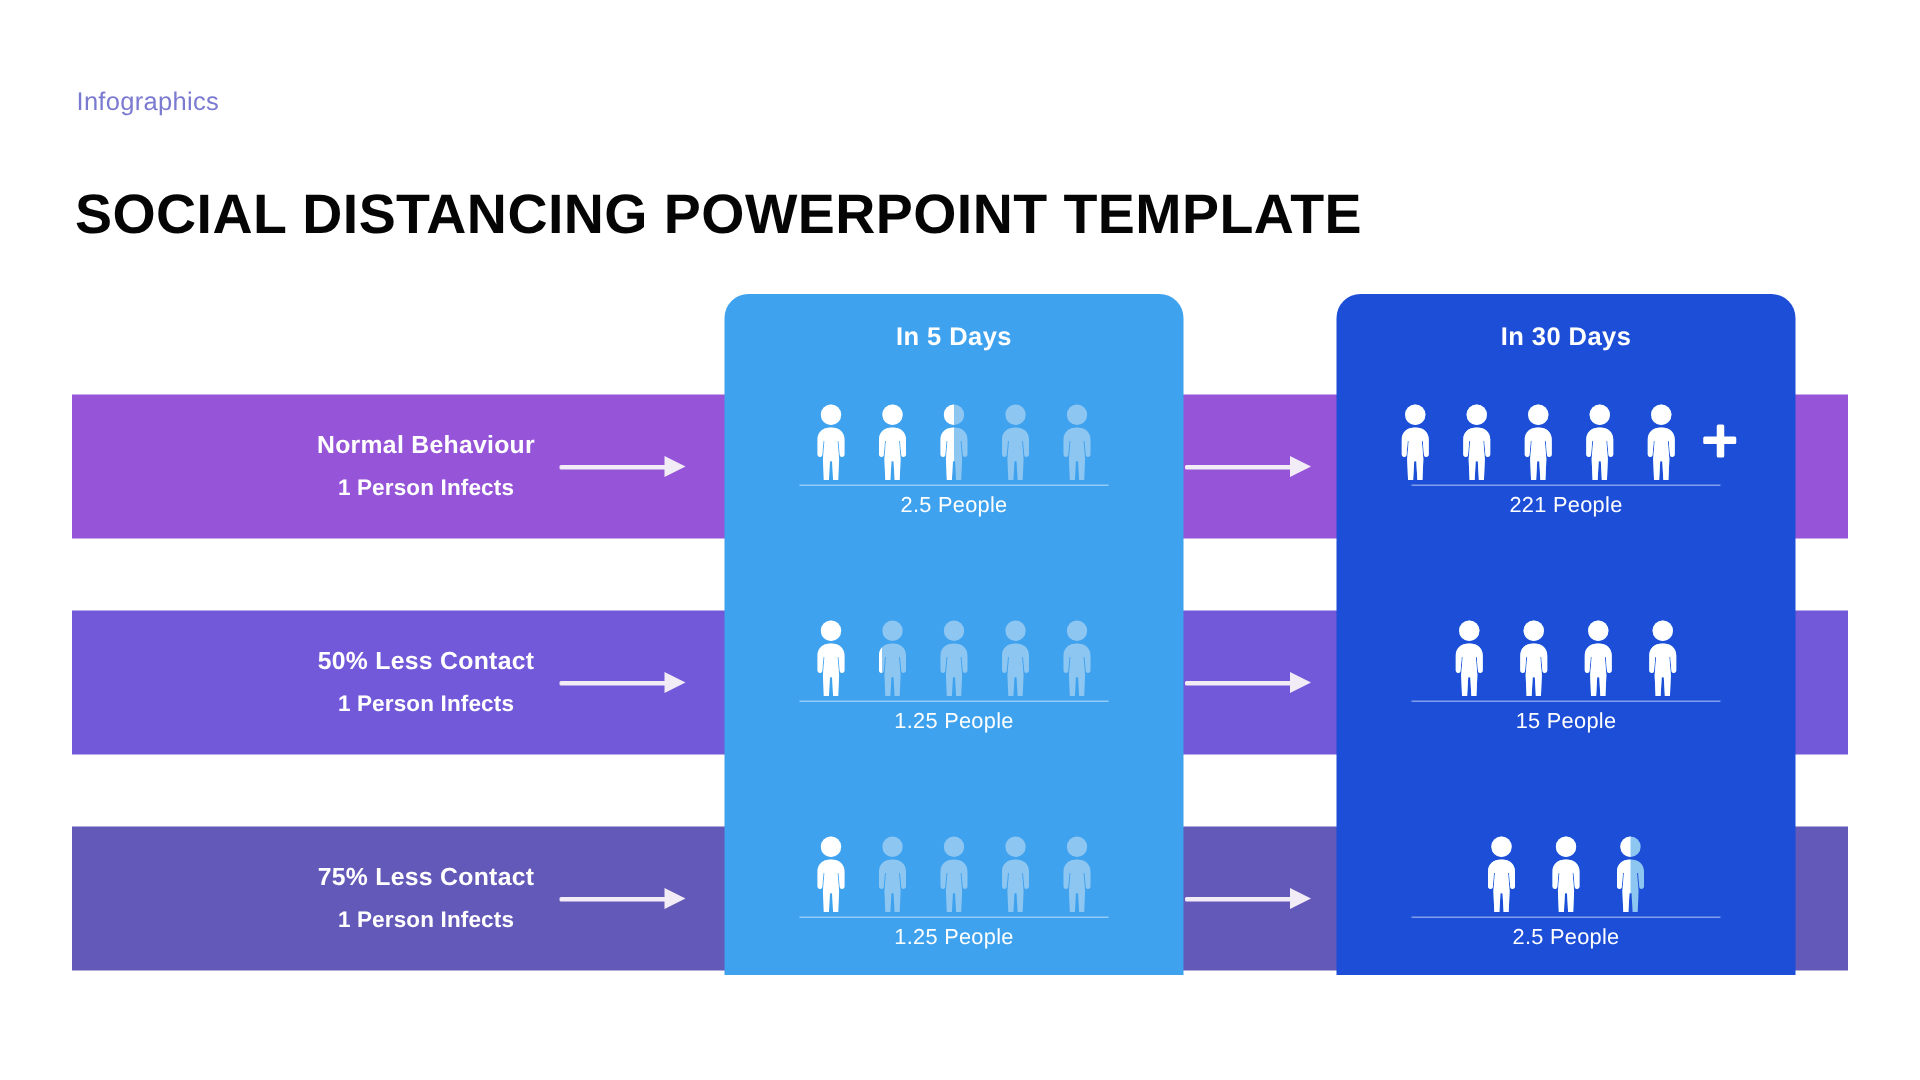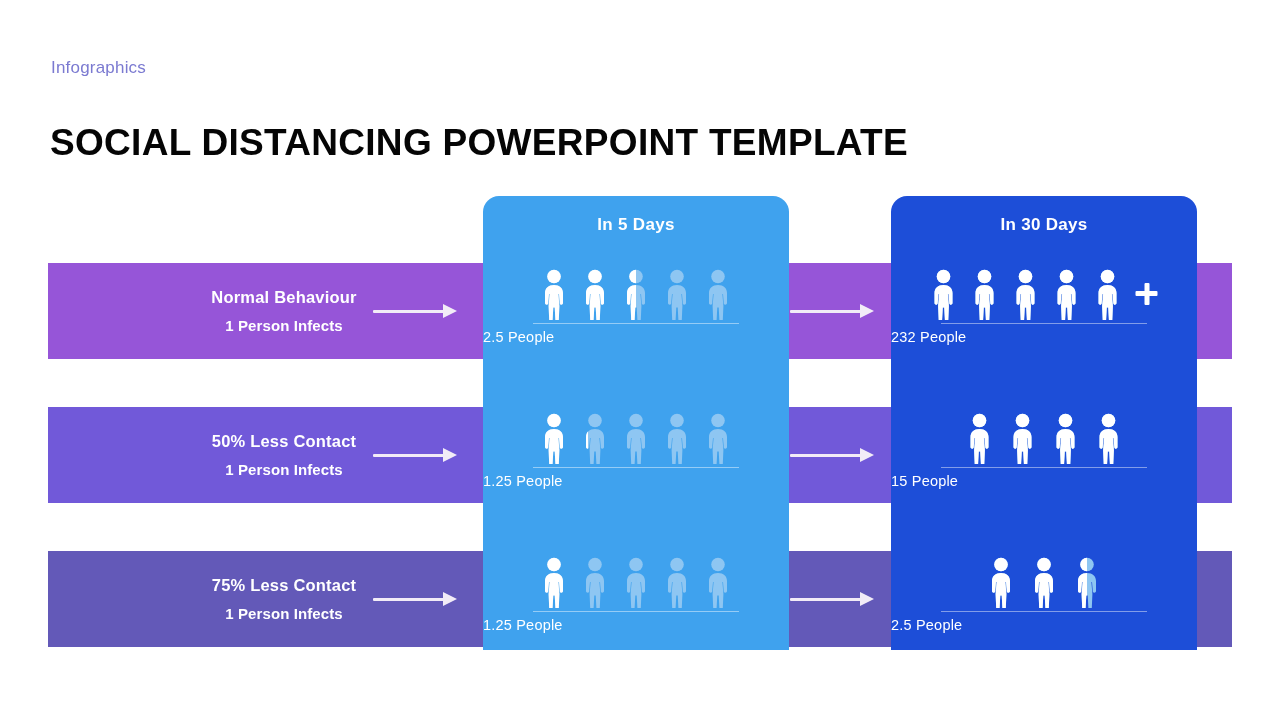--- a/index.html
+++ b/index.html
@@ -201,21 +201,21 @@
     top: 58px;
     width: 206px;
     height: 1px;
     background: rgba(255,255,255,0.45);
   }
   .count-label {
     position: absolute;
     left: 0;
     top: 64px;
     width: 100%;
-    text-align: left;
+    text-align: center;
     color: #ffffff;
     font-size: 14.5px;
     letter-spacing: 0.2px;
   }
   .plus-sign {
     position: relative;
     width: 26px;
     height: 52px;
     flex: 0 0 auto;
   }
@@ -550,21 +550,21 @@
             <div class="layer fill-layer" style="width: 30px;">
               <svg width="30" height="52" viewBox="0 0 30 52" xmlns="http://www.w3.org/2000/svg">
                 <circle cx="15" cy="7.5" r="6.8" fill="#ffffff"></circle>
                 <path d="M15 16 C9.5 16 6 19 6 24 L6 34 C6 36 9 36.4 9.2 34.2 L10 25 L10.6 25 L9.6 37 L10.2 51 L13.6 51 L14.3 38.5 L15.7 38.5 L16.4 51 L19.8 51 L20.4 37 L19.4 25 L20 25 L20.8 34.2 C21 36.4 24 36 24 34 L24 24 C24 19 20.5 16 15 16 Z" fill="#ffffff"></path>
               </svg>
             </div>
           </div>
           <div class="plus-sign"></div>
         </div>
       <div class="underline"></div>
-      <div class="count-label">232 People</div>
+      <div class="count-label">221 People</div>
     </div>
 
     <div class="cell cell-2">
       <div class="people-row n4" id="people-1-days30">
           <div class="person">
             <div class="layer">
               <svg width="30" height="52" viewBox="0 0 30 52" xmlns="http://www.w3.org/2000/svg">
                 <circle cx="15" cy="7.5" r="6.8" fill="#8ec6f2"></circle>
                 <path d="M15 16 C9.5 16 6 19 6 24 L6 34 C6 36 9 36.4 9.2 34.2 L10 25 L10.6 25 L9.6 37 L10.2 51 L13.6 51 L14.3 38.5 L15.7 38.5 L16.4 51 L19.8 51 L20.4 37 L19.4 25 L20 25 L20.8 34.2 C21 36.4 24 36 24 34 L24 24 C24 19 20.5 16 15 16 Z" fill="#8ec6f2"></path>
               </svg>

